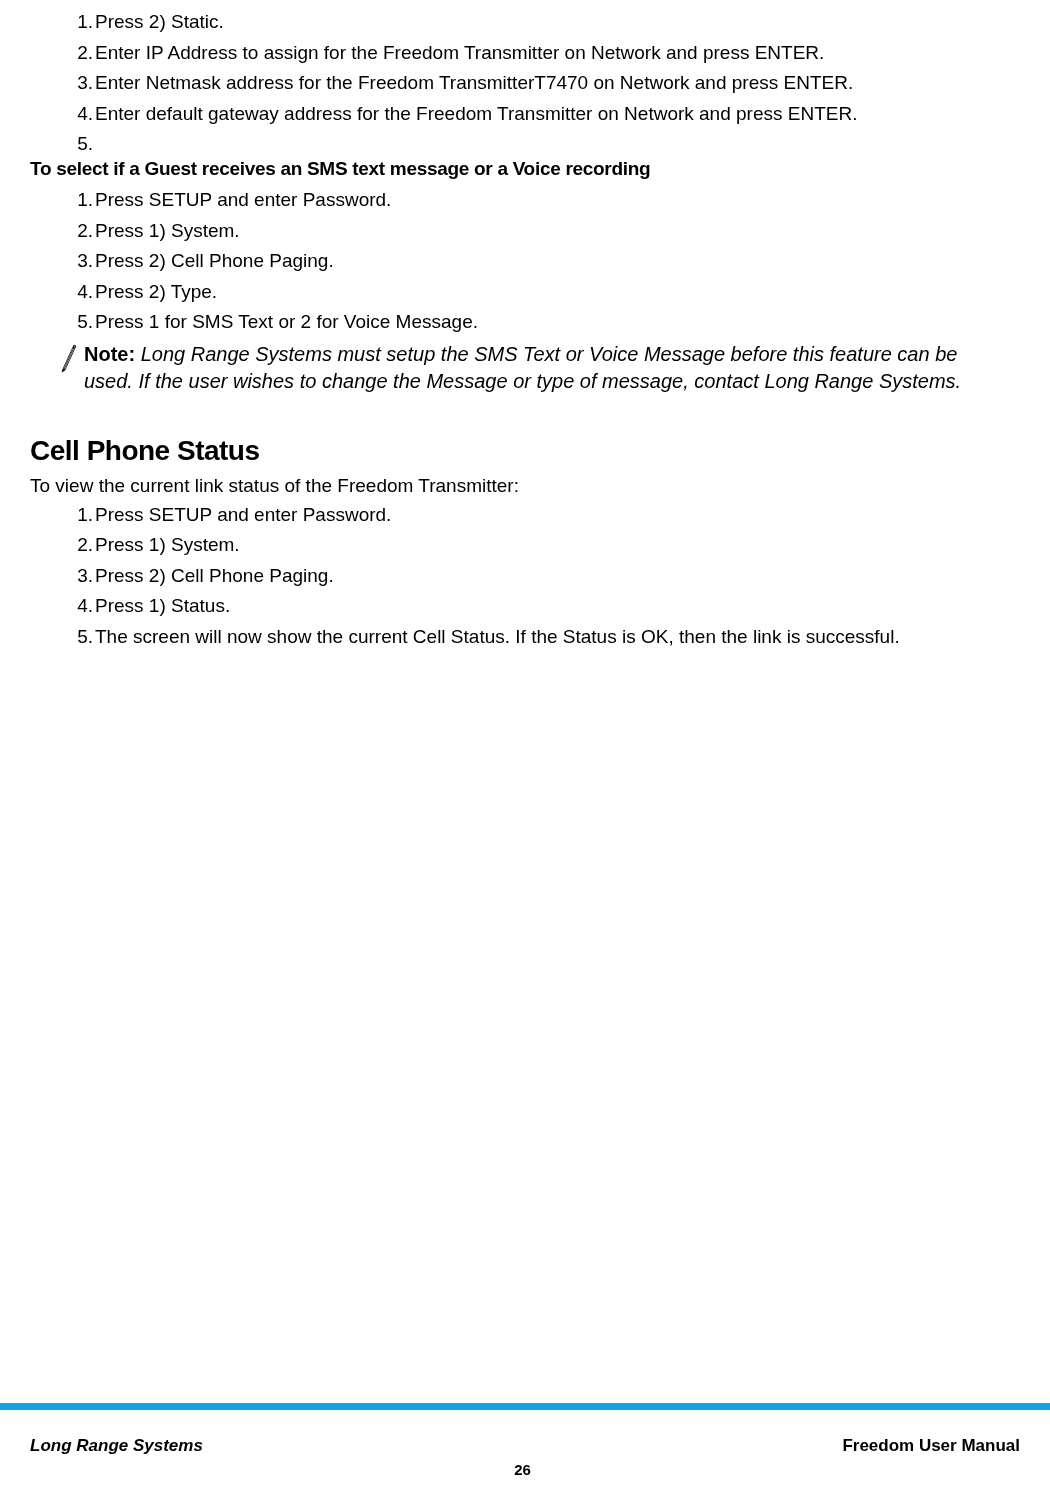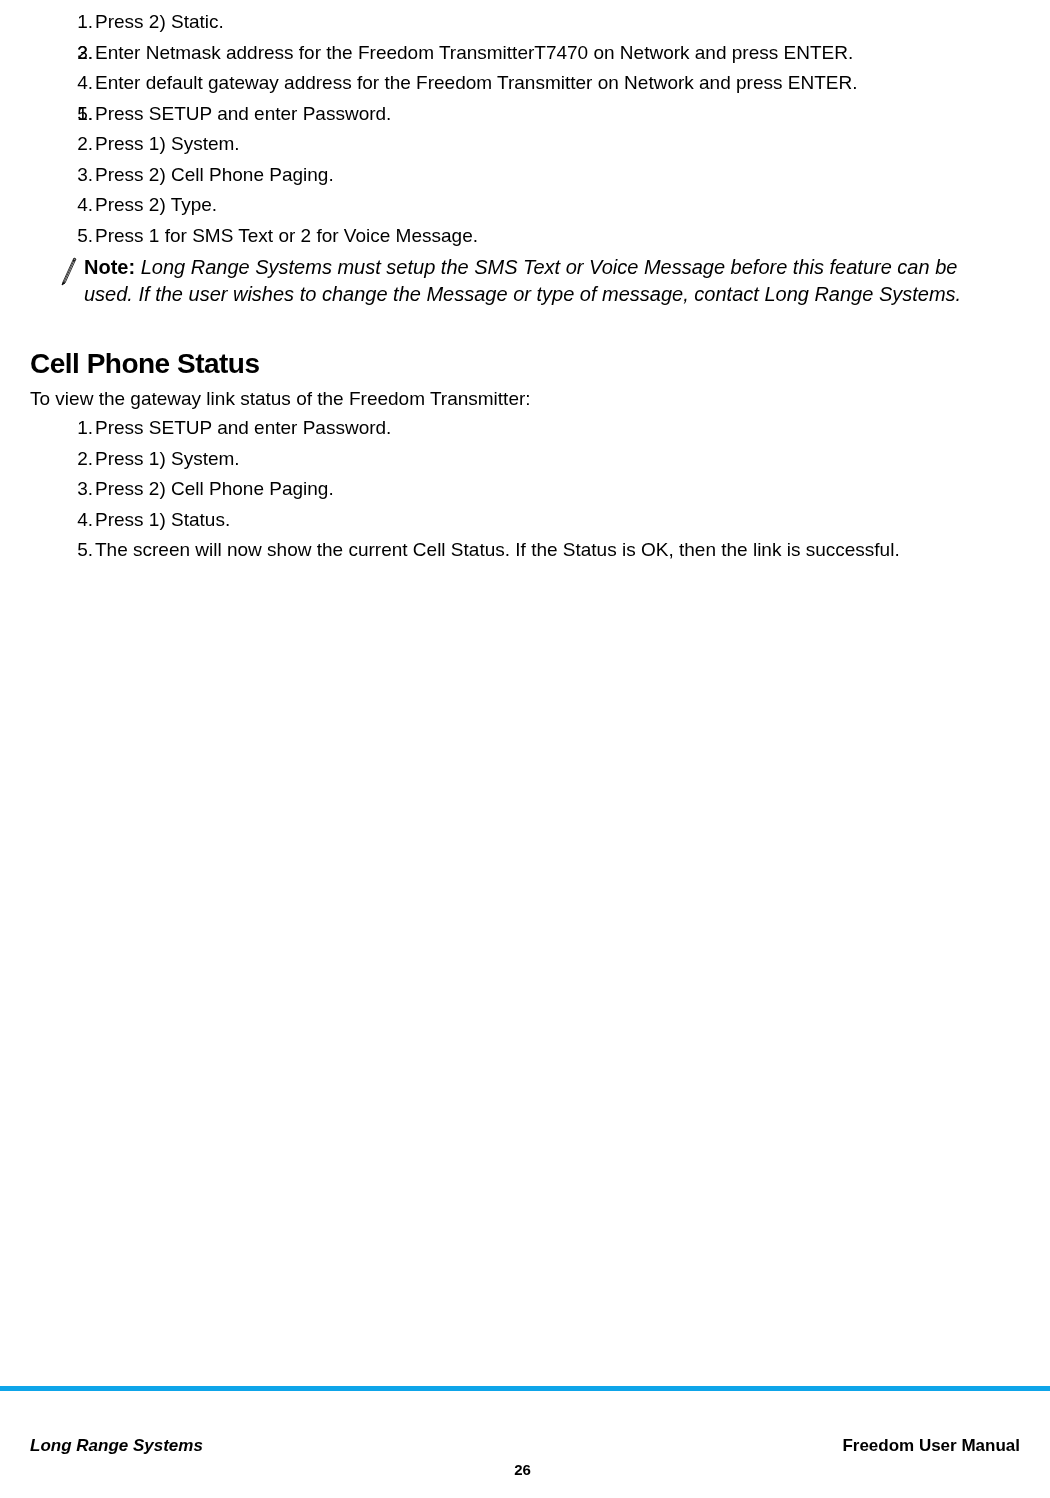--- a/index.html
+++ b/index.html
@@ -82,22 +82,22 @@
     .body-text {
       font-size: 19px;
       margin-bottom: 4px;
     }
     .footer {
       position: absolute;
       bottom: 20px;
       left: 0;
       right: 0;
       width: 100%;
-      border-top: 5px solid #0ea5e9;
-      padding: 22px 30px 0 30px;
+      border-top: 7px solid #0ea5e9;
+      padding: 3px 30px 0 30px;
       display: flex;
       justify-content: space-between;
       align-items: center;
       font-family: Arial, Helvetica, sans-serif;
       font-stretch: condensed;
     }
     .footer-left {
       font-weight: bold;
       font-style: italic;
       font-size: 17px;
@@ -112,26 +112,27 @@
       font-size: 17px;
     }
   </style>
 </head>
 <body>
 
 <div class="content">
 
   <ol class="numbered-list">
     <li><span class="num">1.</span><span>Press 2) Static.</span></li>
-    <li><span class="num">2.</span></li>
+    <li><span class="num">2.</span><span>Enter IP Address to assign for the Freedom Transmitter on Network and press ENTER.</span></li>
     <li><span class="num">3.</span><span>Enter Netmask address for the Freedom TransmitterT7470 on Network and press ENTER.</span></li>
     <li><span class="num">4.</span><span>Enter default gateway address for the Freedom Transmitter on Network and press ENTER.</span></li>
     <li><span class="num">5.</span></li>
   </ol>
 
+  <div class="subheading">To select if a Guest receives an SMS text message or a Voice recording</div>
 
   <ol class="numbered-list">
     <li><span class="num">1.</span><span>Press SETUP and enter Password.</span></li>
     <li><span class="num">2.</span><span>Press 1) System.</span></li>
     <li><span class="num">3.</span><span>Press 2) Cell Phone Paging.</span></li>
     <li><span class="num">4.</span><span>Press 2) Type.</span></li>
     <li><span class="num">5.</span><span>Press 1 for SMS Text or 2 for Voice Message.</span></li>
   </ol>
 
   <div class="note-block">
@@ -144,21 +145,21 @@
       </g>
     </svg>
     <div class="note-text">
       <span class="note-label">Note:</span>
       <span class="note-body">Long Range Systems must setup the SMS Text or Voice Message before this feature can be used.  If the user wishes to change the Message or type of message, contact Long Range Systems.</span>
     </div>
   </div>
 
   <h2 class="section-heading">Cell Phone Status</h2>
 
-  <p class="body-text">To view the gateway link status of the Freedom Transmitter:</p>
+  <p class="body-text">To view the current link status of the Freedom Transmitter:</p>
 
   <ol class="numbered-list">
     <li><span class="num">1.</span><span>Press SETUP and enter Password.</span></li>
     <li><span class="num">2.</span><span>Press 1) System.</span></li>
     <li><span class="num">3.</span><span>Press 2) Cell Phone Paging.</span></li>
     <li><span class="num">4.</span><span>Press 1) Status.</span></li>
     <li><span class="num">5.</span><span>The screen will now show the current Cell Status.  If the Status is OK, then the link is successful.</span></li>
   </ol>
 
 </div>

